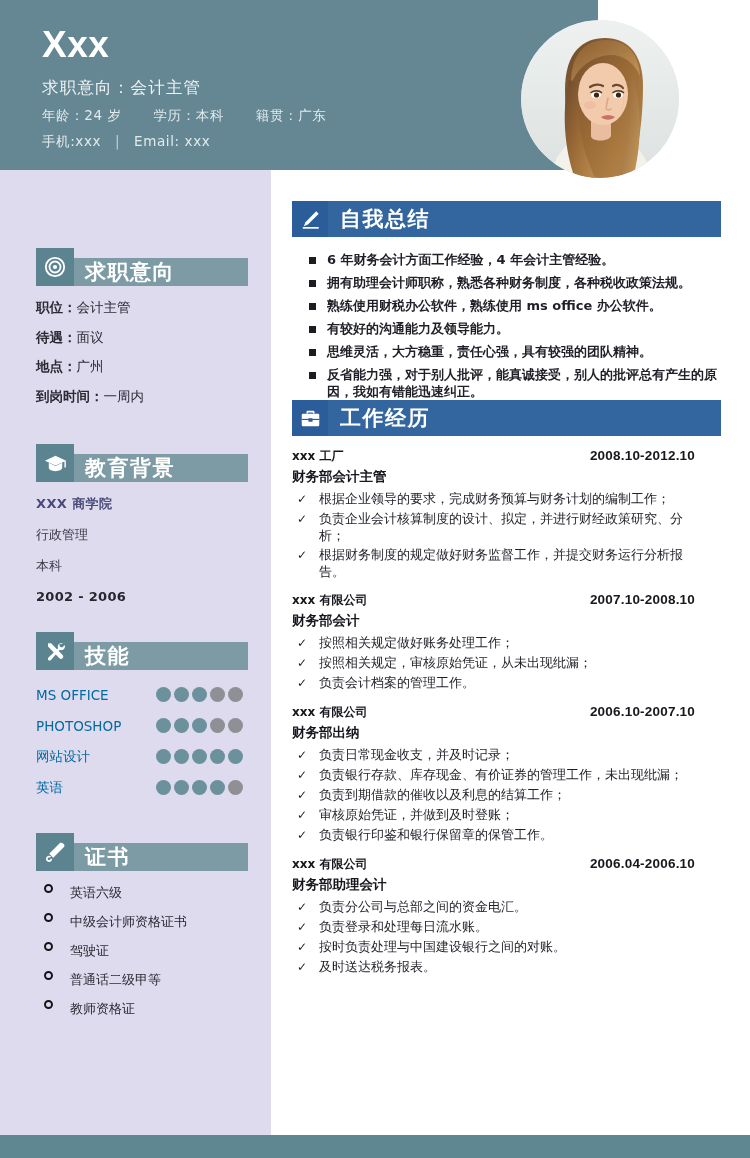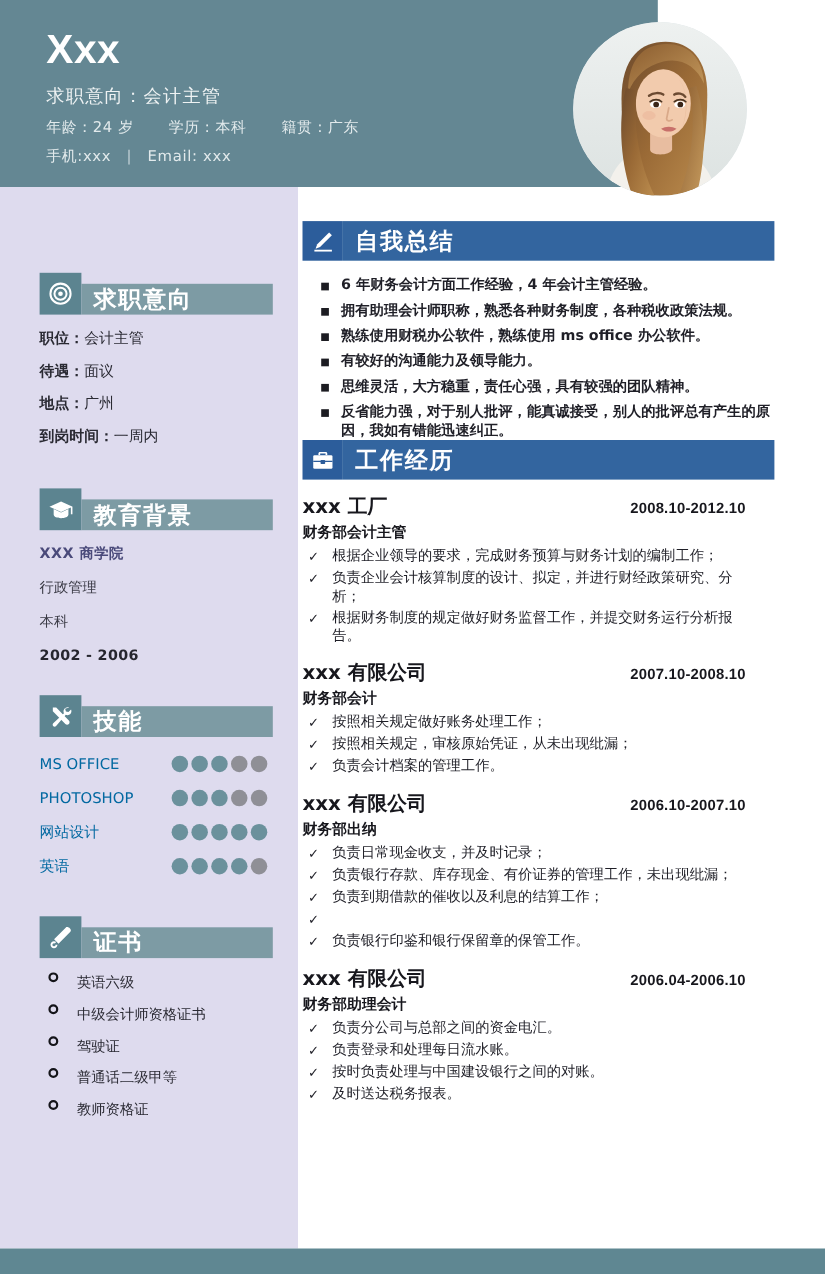--- a/index.html
+++ b/index.html
@@ -185,21 +185,21 @@
     margin-right: 17px;
   }
   .cert-text {
     font-size: 13px;
     color: #2a2a33;
     font-family: "DejaVu Sans", sans-serif;
     white-space: nowrap;
   }
 
   
-  .mn-block { position: absolute; left: 4px; width: 429px; }
+  .mn-block { position: absolute; left: 21px; width: 429px; }
   .mn-head {
     display: flex;
     align-items: stretch;
     height: 36px;
     margin-bottom: 2px;
   }
   .mn-icon {
     width: 36px; height: 36px;
     flex: 0 0 36px;
     background: #2c5d9b;
@@ -245,21 +245,21 @@
   
   .job { margin-top: 12px; }
   .job-top {
     display: flex;
     justify-content: space-between;
     align-items: baseline;
     padding-right: 26px;
     margin-bottom: 3px;
   }
   .job-company {
-    font-size: 18px;
+    font-size: 12px;
     font-weight: bold;
     color: #17171d;
     font-family: "DejaVu Sans", sans-serif;
   }
   .job-date {
     font-size: 13.5px;
     font-weight: bold;
     color: #17171d;
     font-family: "Liberation Sans", sans-serif;
     letter-spacing: 0.2px;
@@ -629,20 +629,21 @@
         <div class="duty">
           <div class="duty-check">✓</div>
           <div class="duty-text">负责银行存款、库存现金、有价证券的管理工作，未出现纰漏；</div>
         </div>
         <div class="duty">
           <div class="duty-check">✓</div>
           <div class="duty-text">负责到期借款的催收以及利息的结算工作；</div>
         </div>
         <div class="duty">
           <div class="duty-check">✓</div>
+          <div class="duty-text">审核原始凭证，并做到及时登账；</div>
         </div>
         <div class="duty">
           <div class="duty-check">✓</div>
           <div class="duty-text">负责银行印鉴和银行保留章的保管工作。</div>
         </div>
       </div>
 
       <div class="job">
         <div class="job-top">
           <div class="job-company">xxx 有限公司</div>

